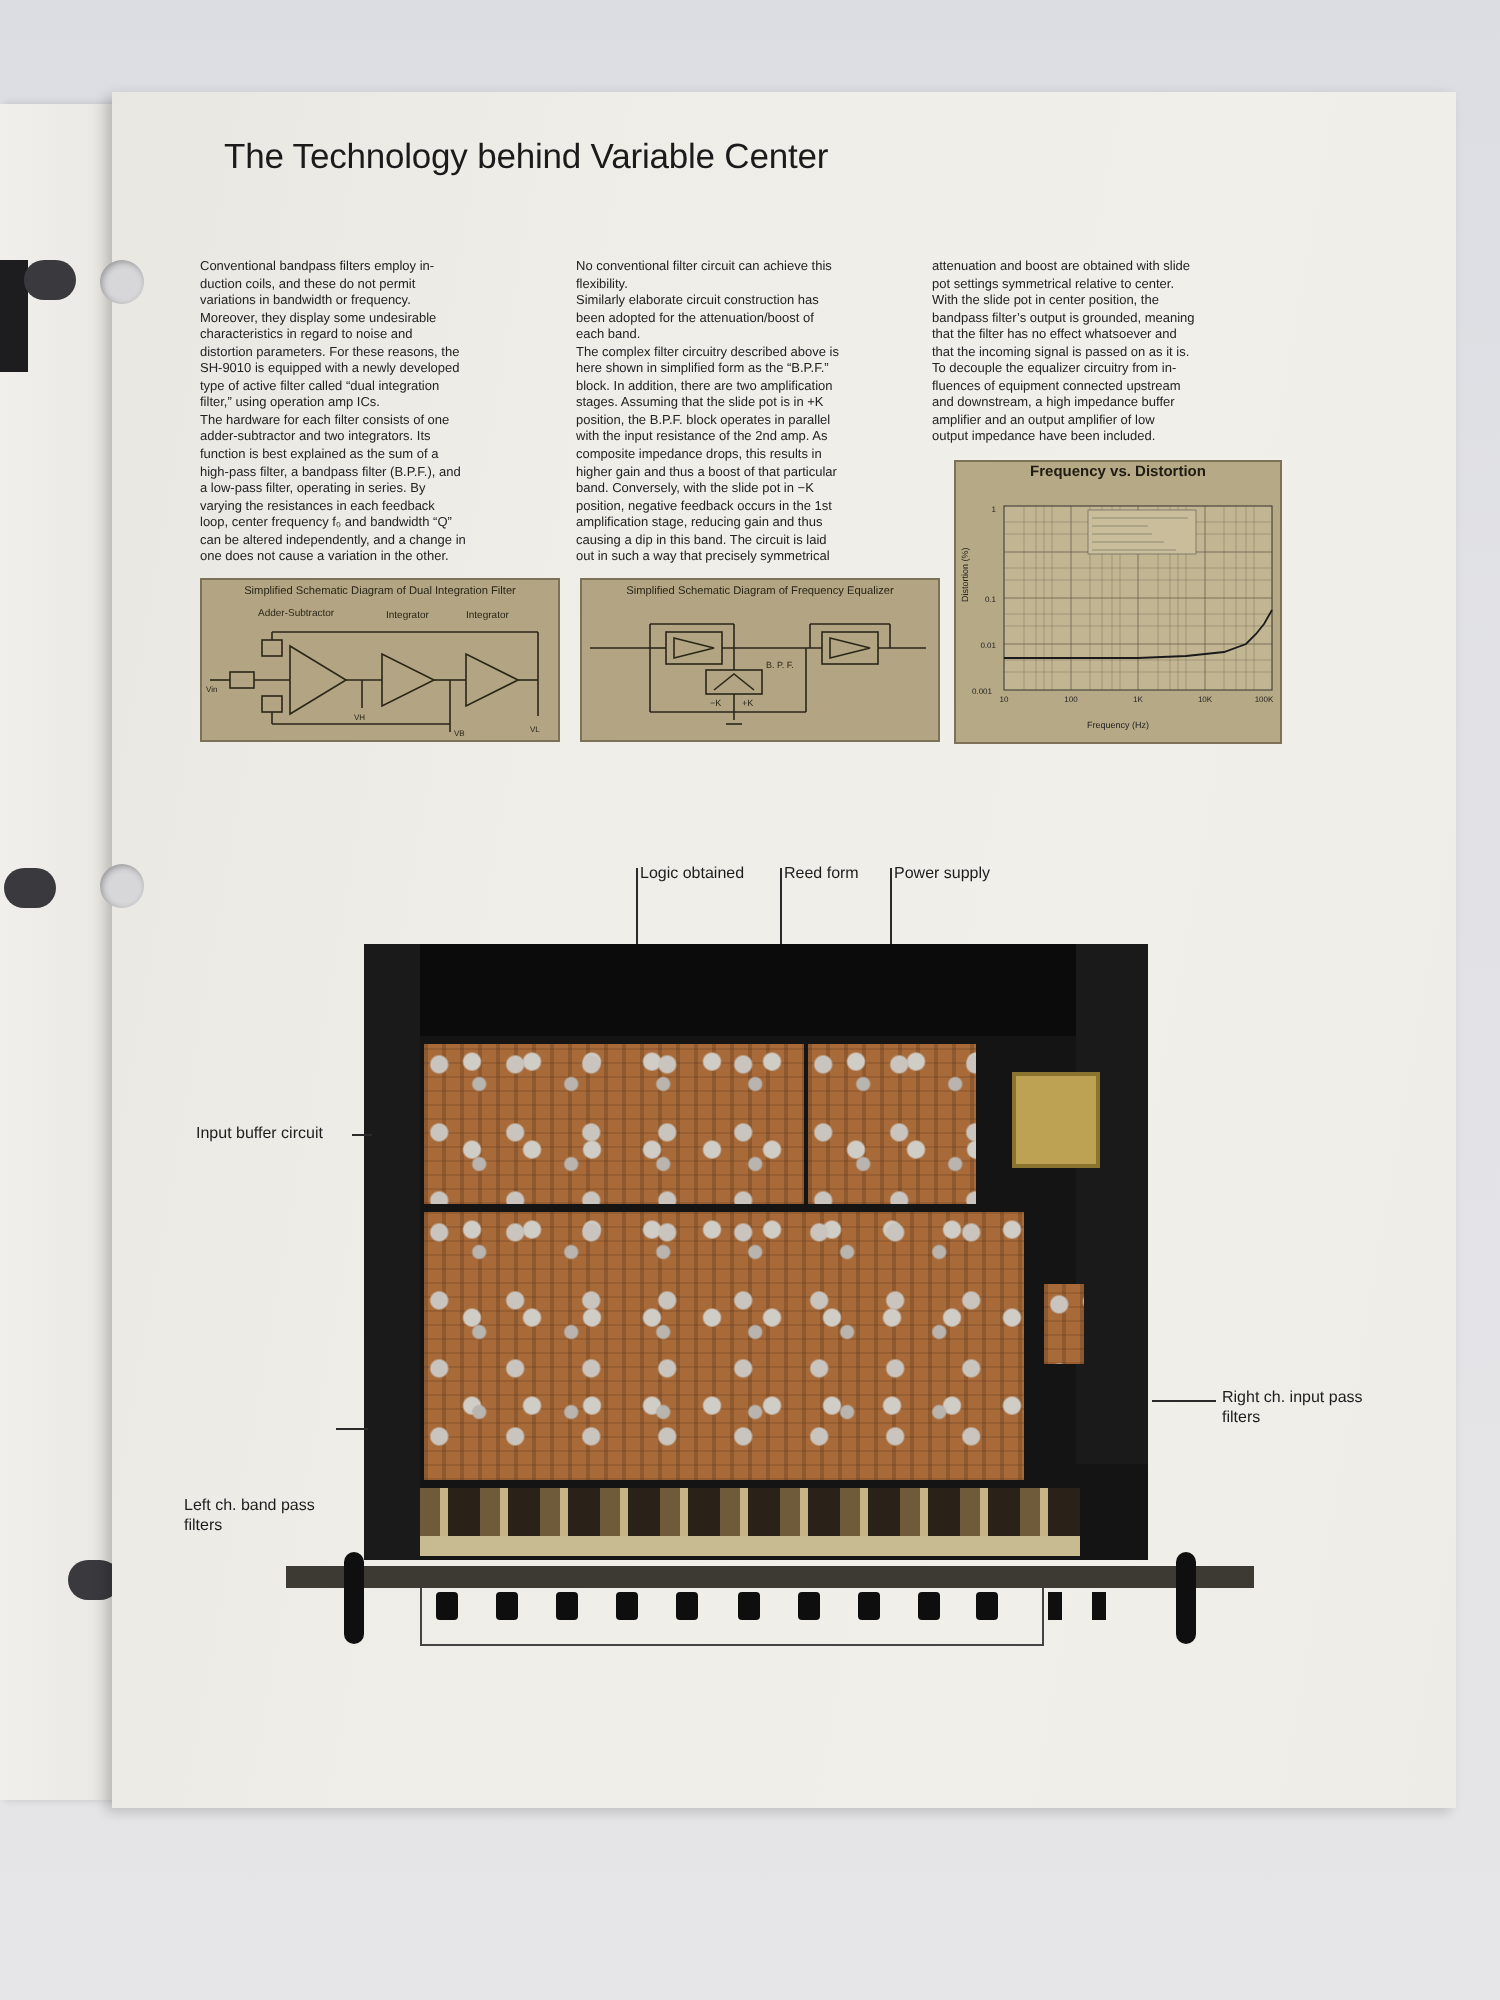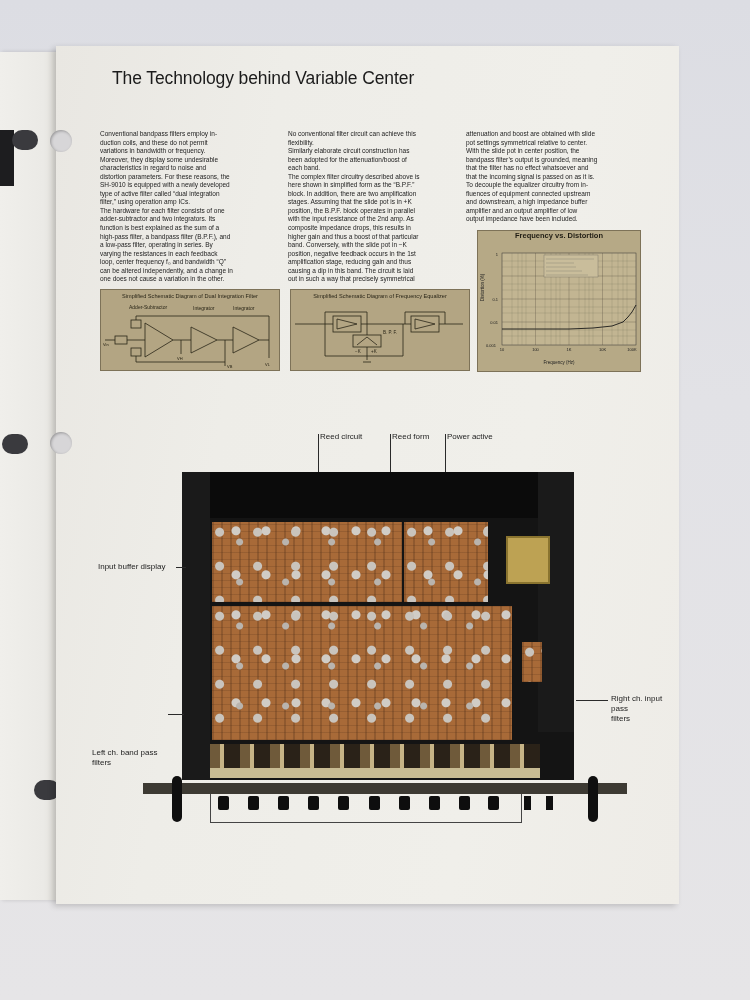--- a/index.html
+++ b/index.html
@@ -12,21 +12,21 @@
   .left-page {
     position:absolute; left:0; top:52px; width:62px; height:848px;
     background: linear-gradient(90deg,#f0efeb 0%,#ebeae6 70%,#dedcd6 100%);
     box-shadow: 2px 0 4px rgba(0,0,0,0.15);
   }
   .binder-hole { position:absolute; width:26px; height:20px; border-radius:10px; background:#3a3a3e; }
   .left-tab { position:absolute; left:0; width:14px; height:56px; background:#1d1d1f; }
   .page-hole { position:absolute; width:22px; height:22px; border-radius:50%; background:#d7d6d8; box-shadow: inset 1px 1px 3px rgba(0,0,0,0.3); }
   
   .page {
-    position:absolute; left:56px; top:46px; width:623px; height:858px;
+    position:absolute; left:56px; top:46px; width:672px; height:858px;
     background: linear-gradient(100deg,#e9e7e2 0%,#eeede8 30%,#f0efea 70%,#eeece7 100%);
     box-shadow: -3px 2px 6px rgba(0,0,0,0.18);
   }
   .title {
     position:absolute; left:56px; top:22px; width:460px;
     font-size:17.5px; line-height:21px; color:#1b1b1b; letter-spacing:-0.1px;
   }
   .col {
     position:absolute; top:84px; font-size:6.5px; line-height:8.55px; color:#222;
     white-space:pre-line;
@@ -259,25 +259,25 @@
       <text x="24" y="120" font-size="4" fill="#222" text-anchor="middle">10</text>
       <text x="57.5" y="120" font-size="4" fill="#222" text-anchor="middle">100</text>
       <text x="91" y="120" font-size="4" fill="#222" text-anchor="middle">1K</text>
       <text x="124.5" y="120" font-size="4" fill="#222" text-anchor="middle">10K</text>
       <text x="154" y="120" font-size="4" fill="#222" text-anchor="middle">100K</text>
     </svg>
     <div class="yl">Distortion (%)</div>
     <div class="xl">Frequency (Hz)</div>
   </div>
 
-  <div class="label" style="left:264px; top:386px;">Reed circuit</div>
+  <div class="label" style="left:264px; top:386px;">Logic obtained</div>
   <div class="leader" style="left:262px; top:388px; width:1px; height:42px;"></div>
   <div class="label" style="left:336px; top:386px;">Reed form</div>
   <div class="leader" style="left:334px; top:388px; width:1px; height:42px;"></div>
-  <div class="label" style="left:391px; top:386px;">Power active</div>
+  <div class="label" style="left:391px; top:386px;">Power supply</div>
   <div class="leader" style="left:389px; top:388px; width:1px; height:42px;"></div>
 
   <div class="chassis">
     <div style="position:absolute; left:0; top:0; width:392px; height:46px; background:#0b0b0b;"></div>
     <div style="position:absolute; left:0; top:0; width:28px; height:308px; background:#1a1a1a;"></div>
     <div style="position:absolute; right:0; top:0; width:36px; height:260px; background:#1a1a1a;"></div>
     <div class="pcb" style="left:30px; top:50px; width:190px; height:80px;"></div>
     <div class="pcb" style="left:222px; top:50px; width:84px; height:80px;"></div>
     <div class="transformer" style="left:324px; top:64px; width:40px; height:44px;"></div>
     <div class="pcb" style="left:30px; top:134px; width:300px; height:134px;"></div>
@@ -296,21 +296,21 @@
   <div class="knob" style="left:252px; top:750px;"></div>
   <div class="knob" style="left:282px; top:750px;"></div>
   <div class="knob" style="left:313px; top:750px;"></div>
   <div class="knob" style="left:343px; top:750px;"></div>
   <div class="knob" style="left:373px; top:750px;"></div>
   <div class="knob" style="left:403px; top:750px;"></div>
   <div class="knob" style="left:432px; top:750px;"></div>
   <div class="slot" style="left:468px; top:750px;"></div>
   <div class="slot" style="left:490px; top:750px;"></div>
 
-  <div class="label" style="left:42px; top:516px;">Input buffer display</div>
+  <div class="label" style="left:42px; top:516px;">Input buffer circuit</div>
   <div class="leader" style="left:120px; top:521px; width:10px; height:1px;"></div>
   <div class="label" style="left:36px; top:662px;margin-top:40px;">
     <div>Left ch. band pass</div>
     <div>filters</div>
   </div>
   <div class="leader" style="left:112px; top:668px; width:16px; height:1px;"></div>
   <div class="label" style="left:555px; top:648px;">
     <div>Right ch. input pass</div>
     <div>filters</div>
   </div>

